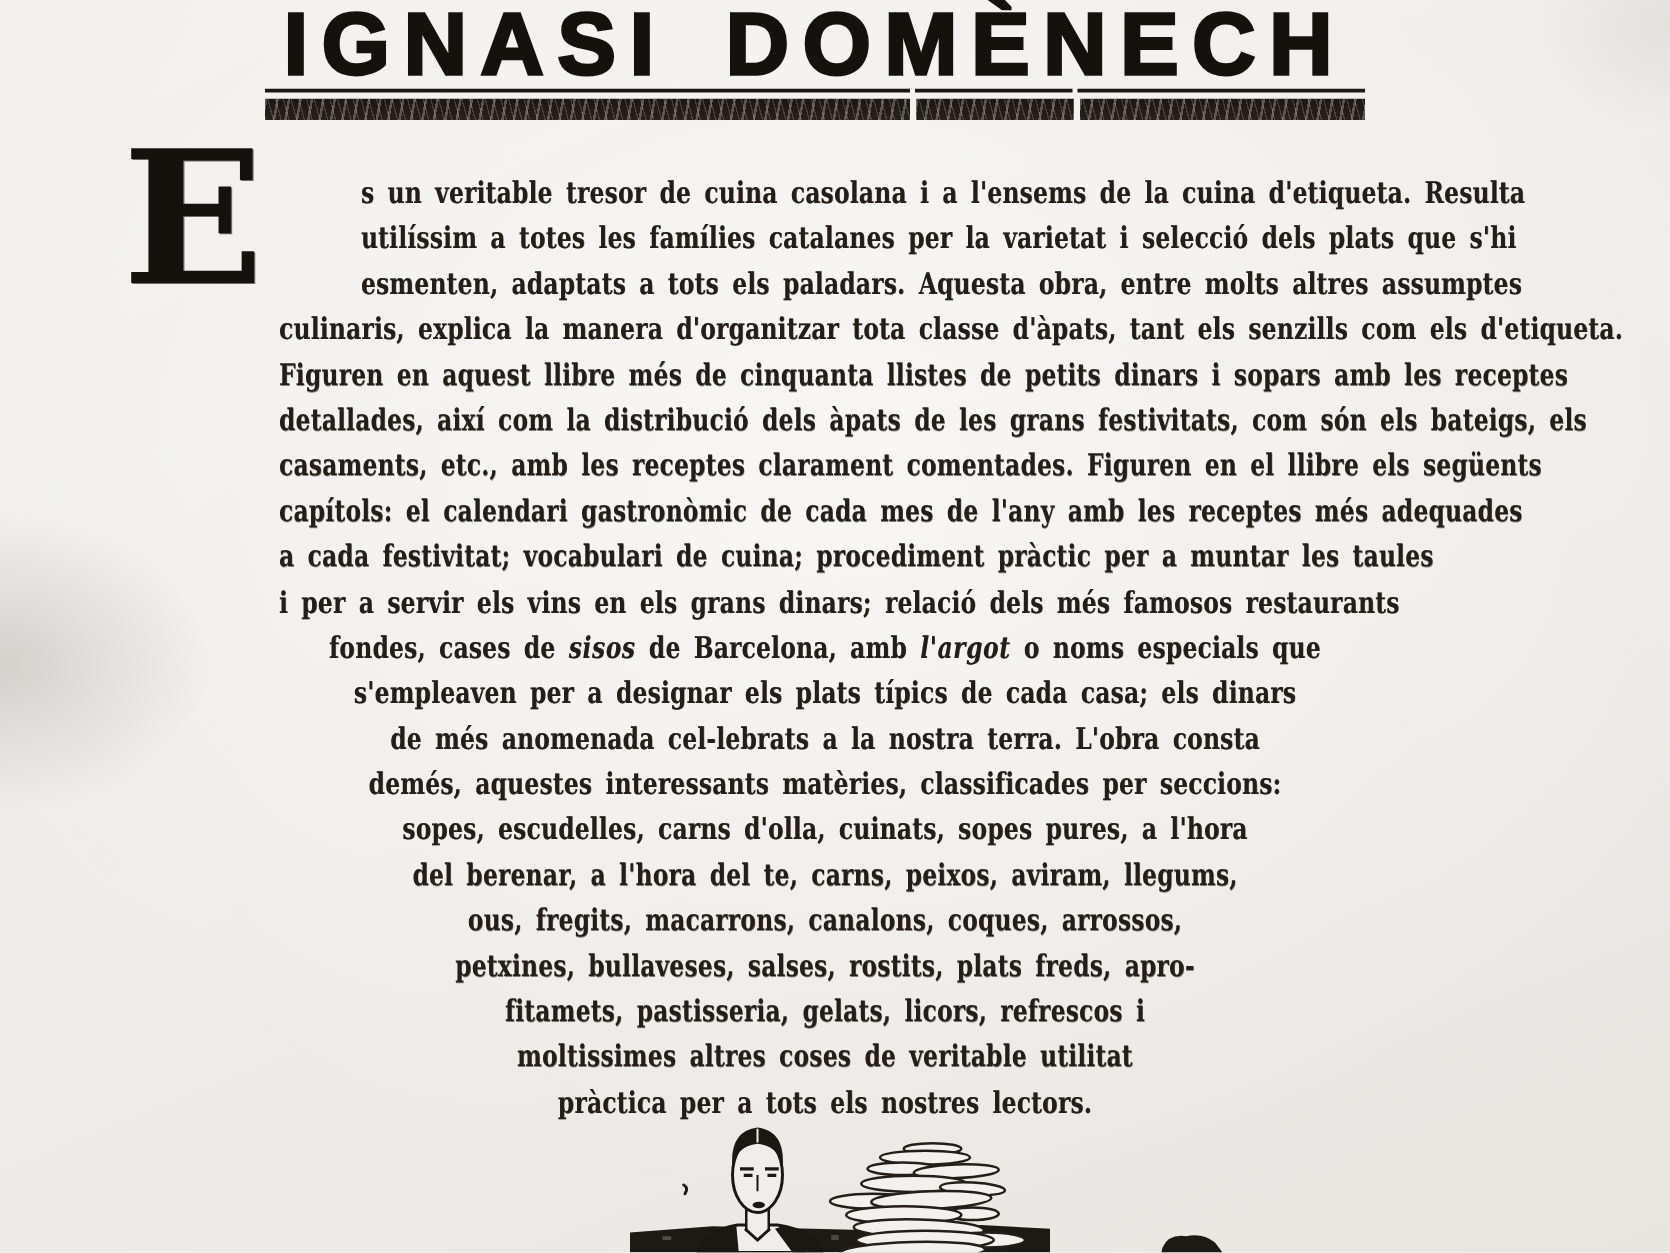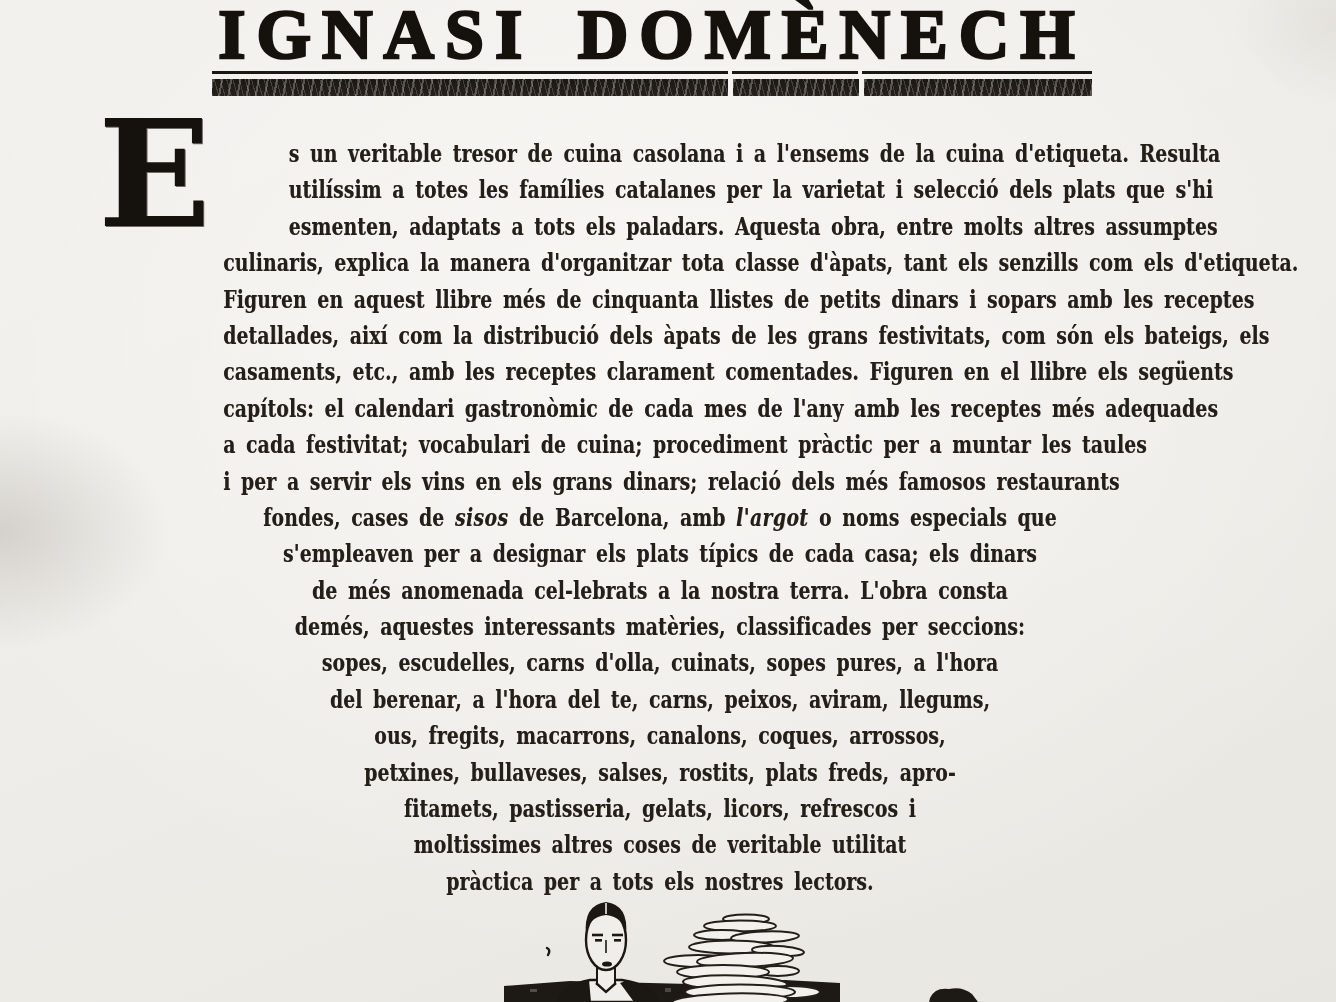--- a/index.html
+++ b/index.html
@@ -11,21 +11,21 @@
       radial-gradient(ellipse 150px 120px at 100% 2%, rgba(140,134,126,0.12), transparent 70%),
       radial-gradient(ellipse 980px 760px at 50% 38%, rgba(255,255,255,0.55), transparent 78%),
       linear-gradient(158deg,#f2f1ee 0%,#eeece8 55%,#e8e6e1 100%);
     color:#241e18;
   }
 
   
   .masthead{position:absolute;top:6px;left:212px;width:880px;}
   .title{
     margin:0;text-align:center;white-space:nowrap;
-    font-family:Liberation Serif, serif;font-weight:700;
+    font-family:Liberation Sans, sans-serif;font-weight:700;
     font-size:70px;line-height:58px;letter-spacing:11px;word-spacing:16px;
     color:#15110d;-webkit-text-stroke:2.6px #15110d;
   }
   .rule{display:flex;}
   .rule-thin{margin-top:7px;height:3px;gap:4px;}
   .rule-thin .seg{background:#1b1712;height:100%;}
   .rule-thick{margin-top:5px;height:17px;gap:5px;}
   .rule-thick .seg{
     height:100%;
     background-image:

